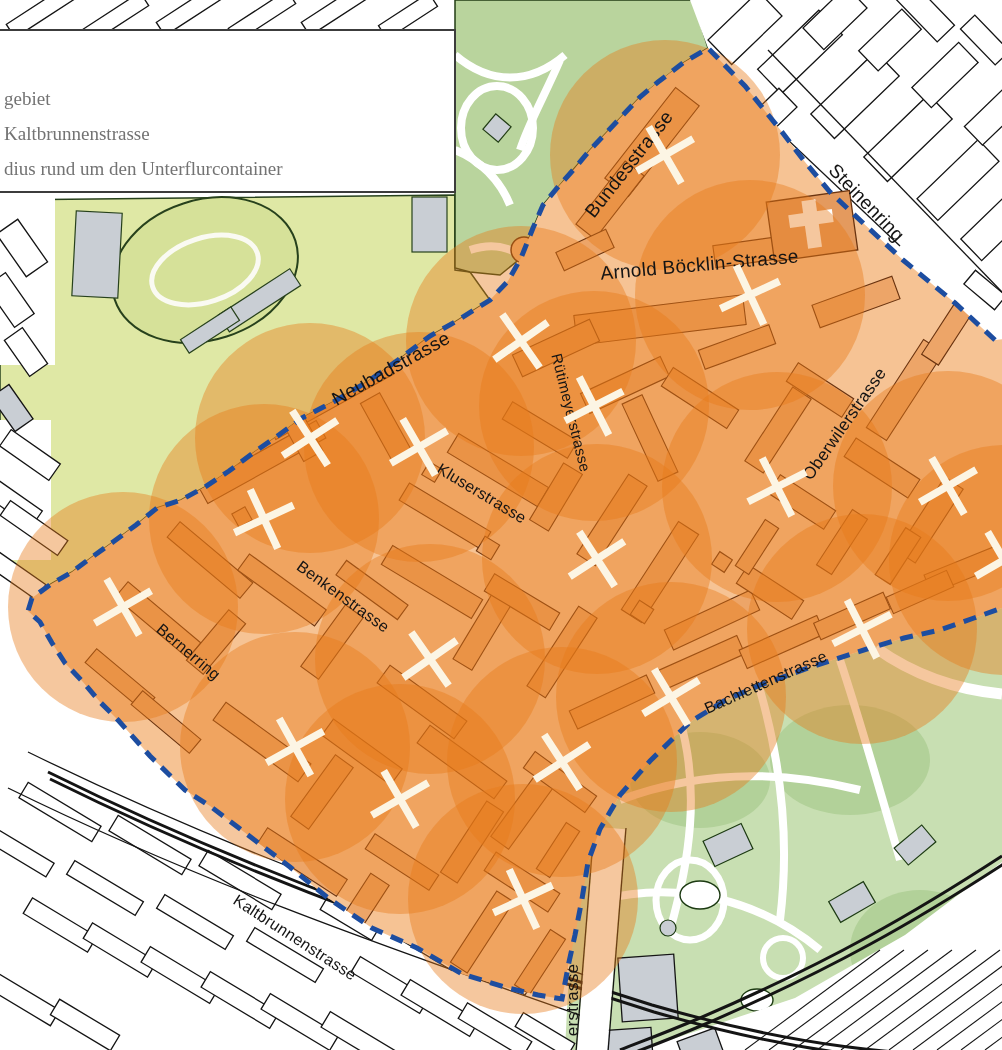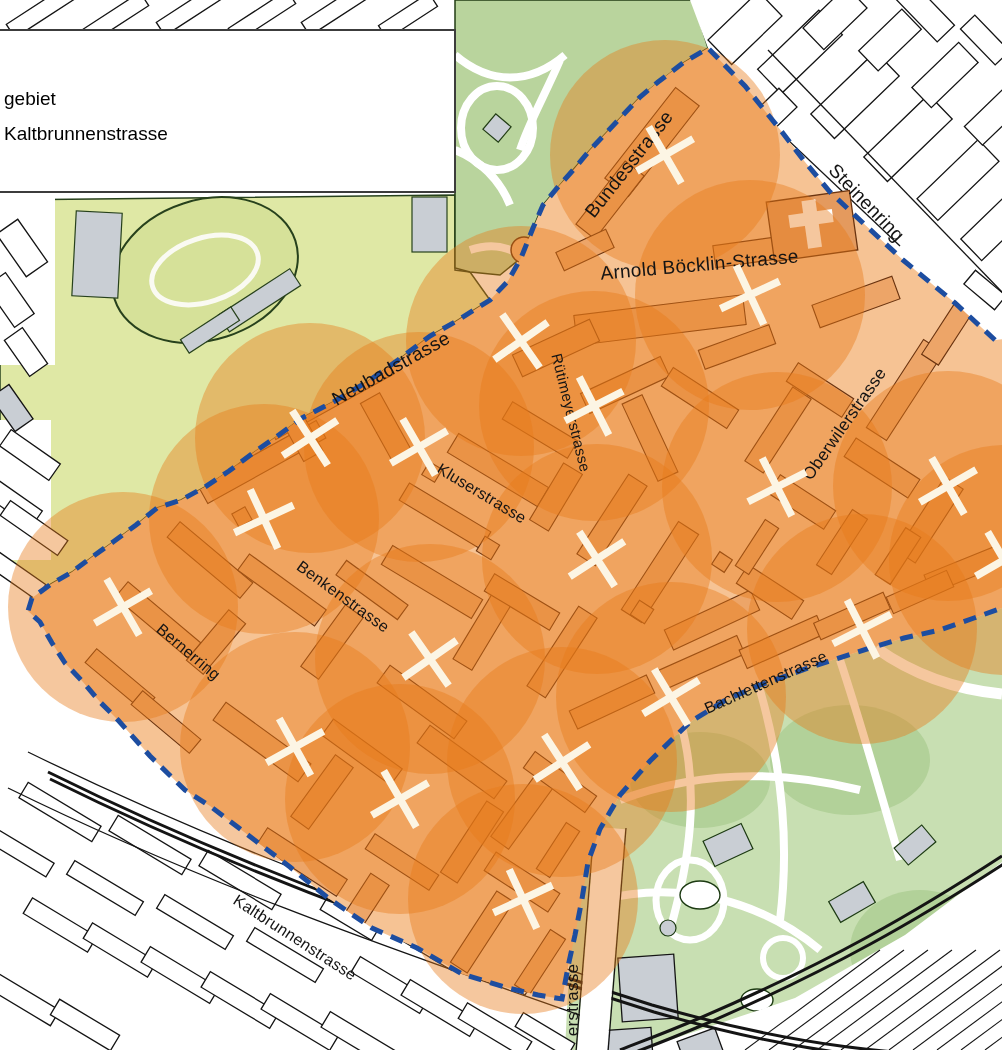--- a/index.html
+++ b/index.html
@@ -1,21 +1,21 @@
 <!DOCTYPE html>
 <html><head>
 <meta charset="utf-8">
 <style>
   html,body{margin:0;padding:0;background:#fff;}
   .stage{position:relative;width:1002px;height:1050px;overflow:hidden;background:#ffffff;
          font-family:"Liberation Sans",sans-serif;}
   .stage svg{position:absolute;left:0;top:0;}
   .legend{position:absolute;left:-14px;top:29px;width:470px;height:164px;background:#ffffff;
           border:2px solid #3c3c3c;box-sizing:border-box;padding:50px 0 0 16px;z-index:5;}
-  .legend .line{display:block;font-size:19px;line-height:35px;color:#000000;white-space:nowrap;}
+  .legend .line{display:block;font-size:19px;line-height:35px;color:#737373;white-space:nowrap;font-family:Liberation Serif, serif;}
   text{font-family:"Liberation Sans",sans-serif;}
 </style>
 </head>
 <body>
 
 <div class="stage">
 
 <svg id="map" width="1002" height="1050" viewBox="0 0 1002 1050">
 
   <g id="g-green">
@@ -307,15 +307,16 @@
         <path d="M -23,-23 L 23,23 M -23,23 L 23,-23" stroke="#fcf5e4" stroke-width="7.5" stroke-linecap="butt" fill="none" transform="translate(562 762) rotate(12)"></path>
         <path d="M -23,-23 L 23,23 M -23,23 L 23,-23" stroke="#fcf5e4" stroke-width="7.5" stroke-linecap="butt" fill="none" transform="translate(400 799) rotate(15)"></path>
         <path d="M -23,-23 L 23,23 M -23,23 L 23,-23" stroke="#fcf5e4" stroke-width="7.5" stroke-linecap="butt" fill="none" transform="translate(523 899) rotate(20)"></path>
         <path d="M -23,-23 L 23,23 M -23,23 L 23,-23" stroke="#fcf5e4" stroke-width="7.5" stroke-linecap="butt" fill="none" transform="translate(1004 560) rotate(15)"></path>
       </g>
 </svg>
 
 <div class="legend">
   <span class="line">gebiet</span>
   <span class="line">Kaltbrunnenstrasse</span>
+  <span class="line">dius rund um den Unterflurcontainer</span>
 </div>
 
 </div>
 
 </body></html>

